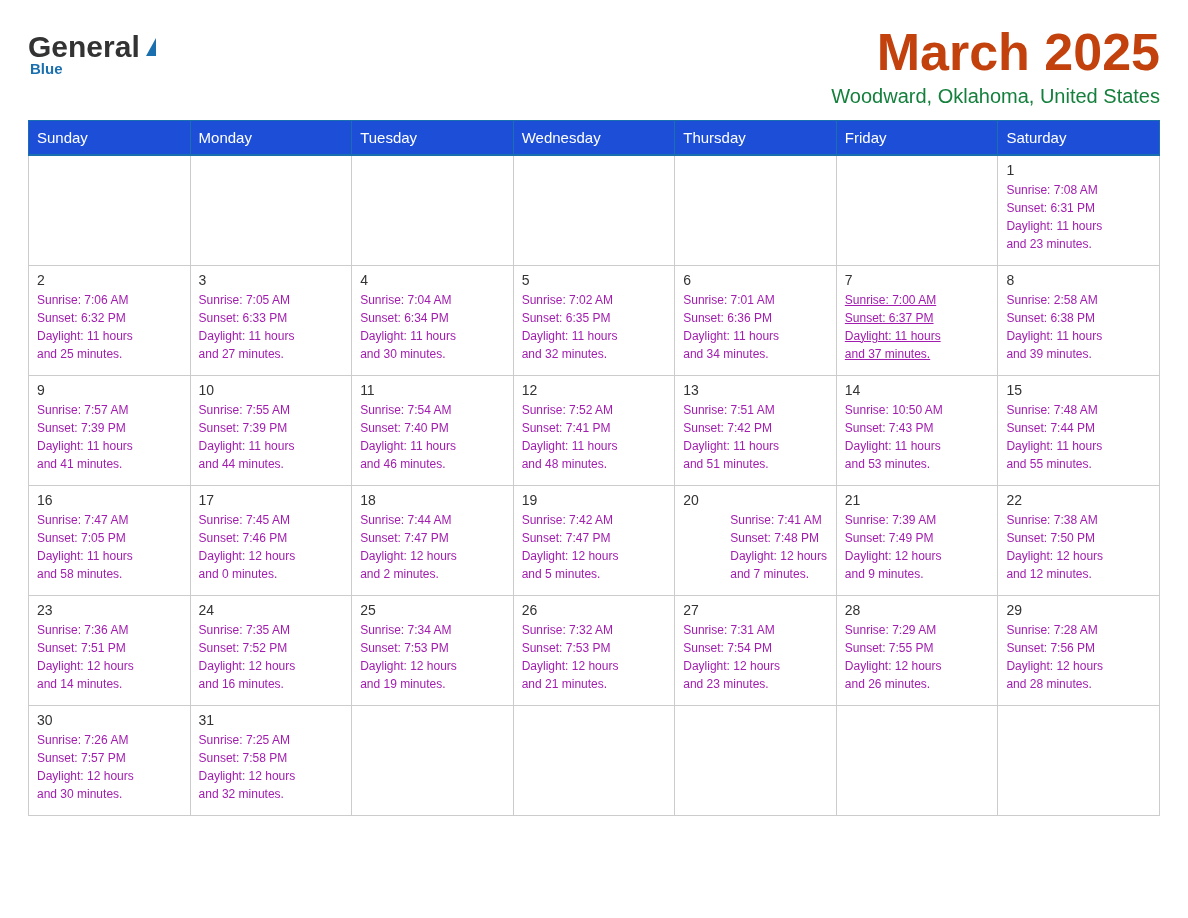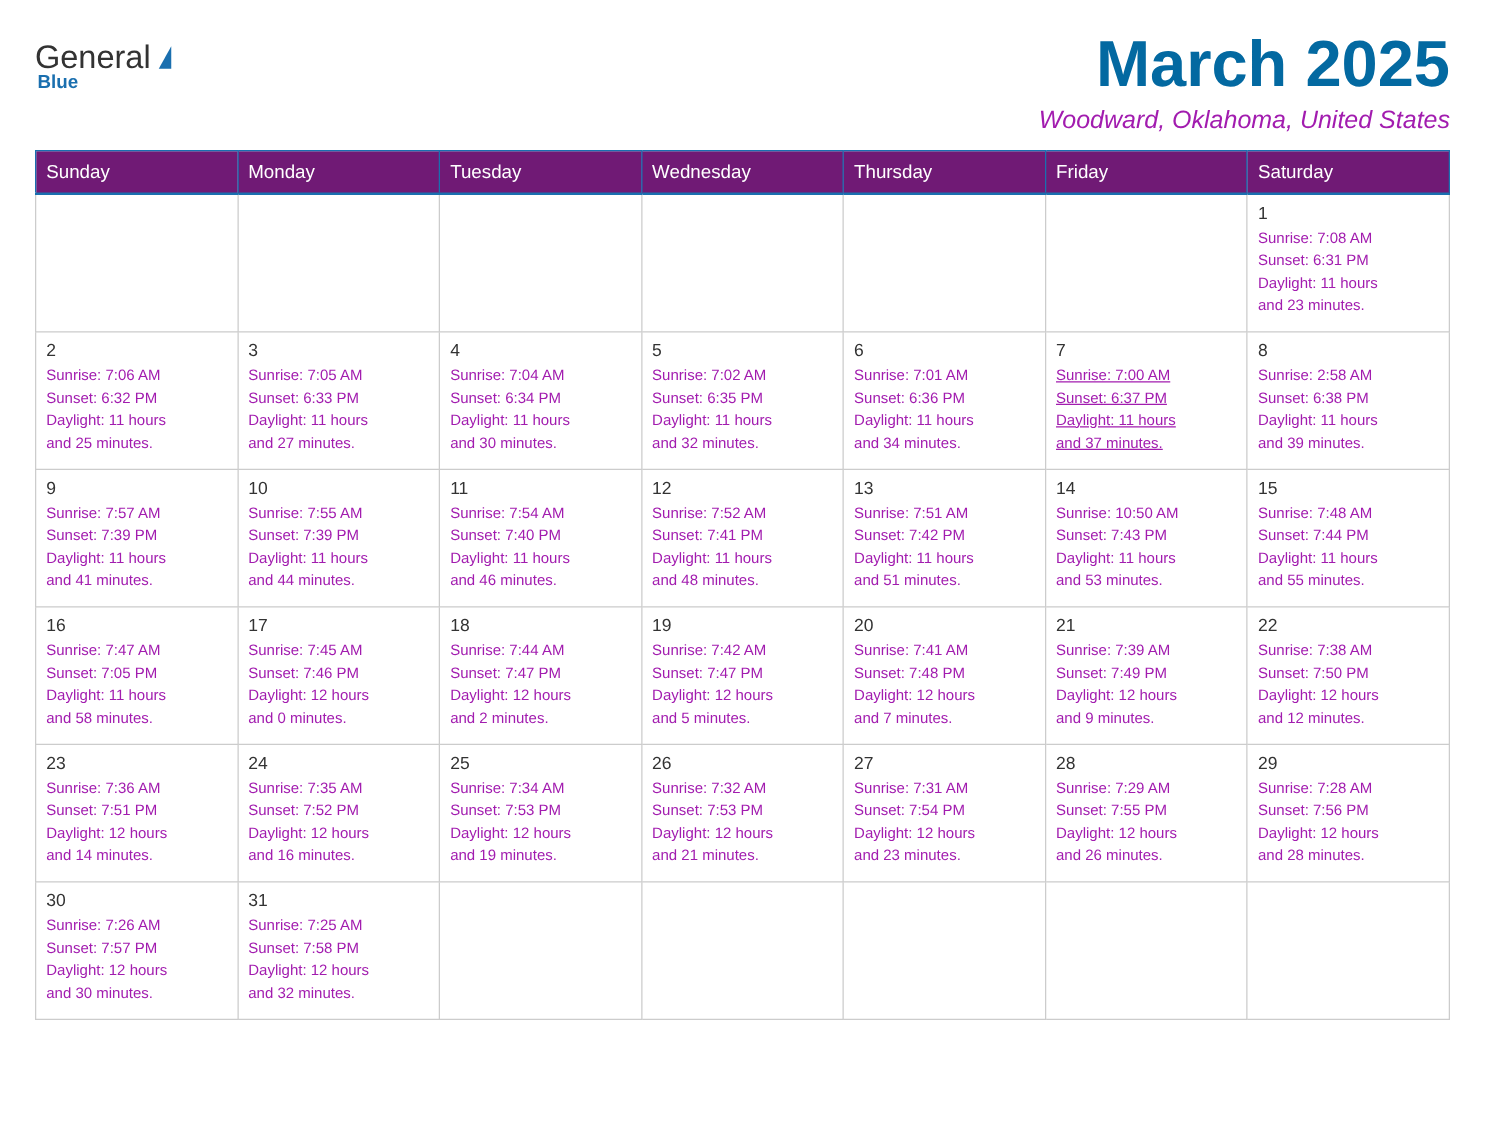--- a/index.html
+++ b/index.html
@@ -16,22 +16,22 @@
       align-items: flex-start;
       margin-bottom: 12px;
     }
     .logo {
       display: flex;
       flex-direction: column;
       align-items: flex-start;
       margin-top: 6px;
     }
     .logo-general {
-      font-size: 26px;
-      font-weight: normal;
+      font-size: 30px;
+      font-weight: bold;
       color: #333;
       display: flex;
       align-items: center;
       gap: 2px;
     }
     .logo-triangle {
       width: 0;
       height: 0;
       border-left: 10px solid transparent;
       border-bottom: 18px solid #1a6faf;
@@ -44,36 +44,35 @@
       font-weight: bold;
       margin-top: -4px;
       margin-left: 2px;
     }
     .header-right {
       text-align: right;
     }
     .calendar-title {
       font-size: 52px;
       font-weight: bold;
-      color: #0369a1;
+      color: #c2410c;
       line-height: 1.1;
     }
     .calendar-subtitle {
       font-size: 20px;
-      color: #a21caf;
+      color: #15803d;
       margin-top: 4px;
-      font-style: italic;
     }
     table {
       width: 100%;
       border-collapse: collapse;
       table-layout: fixed;
     }
     thead tr th {
-      background: #701a75;
+      background: #1d4ed8;
       color: #fff;
       font-size: 15px;
       font-weight: normal;
       padding: 8px 8px;
       text-align: left;
       border: 1px solid #1a6faf;
     }
     tbody tr td {
       vertical-align: top;
       padding: 6px 8px;
@@ -272,21 +271,21 @@
         </td>
         <td>
           <div class="day-number">19</div>
           <div class="day-info" style="white-space: pre-line;">Sunrise: 7:42 AM
 Sunset: 7:47 PM
 Daylight: 12 hours
 and 5 minutes.</div>
         </td>
         <td>
           <div class="day-number">20</div>
-          <div class="day-info" style="white-space: pre-line;">Sunrise: 7:41 AM
+          <div class="day-info" style="white-space: pre-line; margin-left: 47px;">Sunrise: 7:41 AM
 Sunset: 7:48 PM
 Daylight: 12 hours
 and 7 minutes.</div>
         </td>
         <td>
           <div class="day-number">21</div>
           <div class="day-info" style="white-space: pre-line;">Sunrise: 7:39 AM
 Sunset: 7:49 PM
 Daylight: 12 hours
 and 9 minutes.</div>

